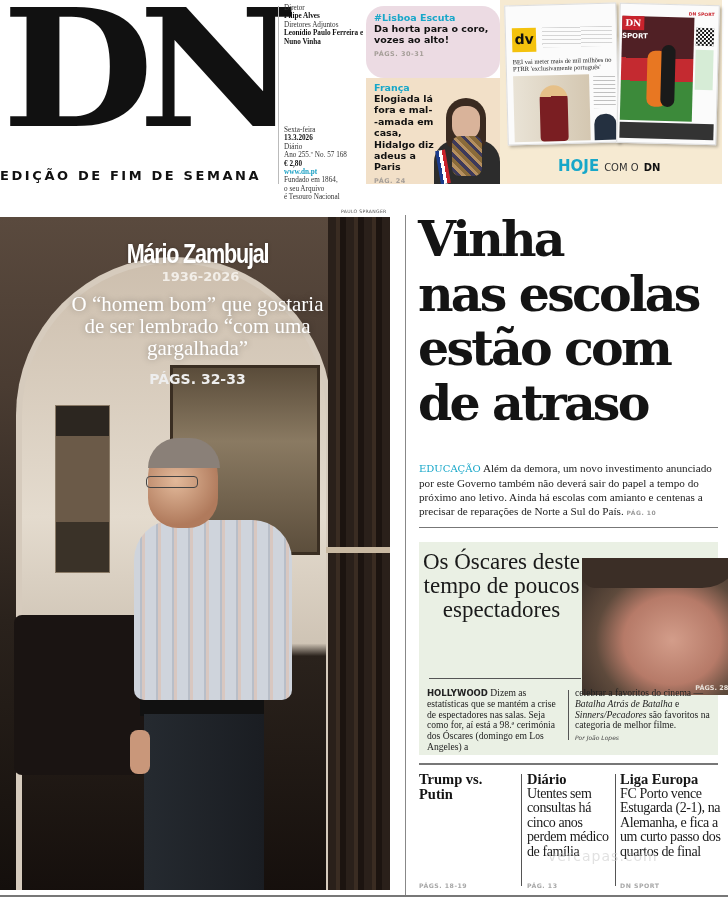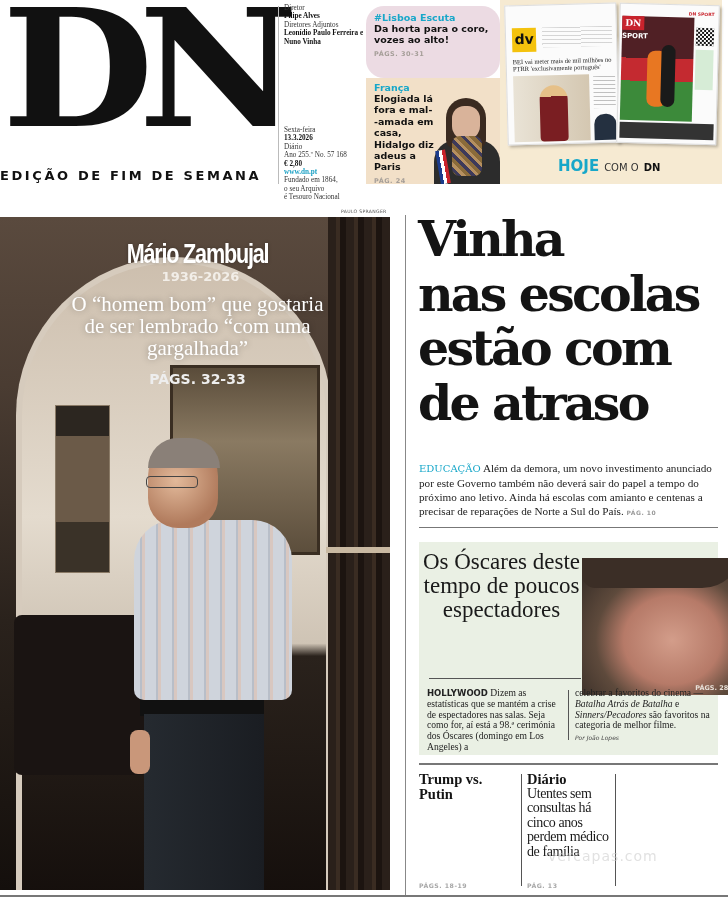--- a/index.html
+++ b/index.html
@@ -262,15 +262,20 @@
     <div class="bt">Trump vs. Putin</div>
     <div class="bp">PÁGS. 18-19</div>
   </div>
   <div class="bsep s1"></div>
   <div class="brief b2">
     <div class="bt">Diário</div>
     <div class="bb">Utentes sem consultas há cinco anos perdem médico de família</div>
     <div class="bp">PÁG. 13</div>
   </div>
   <div class="bsep s2"></div>
+  <div class="brief b3">
+    <div class="bt">Liga Europa</div>
+    <div class="bb">FC Porto vence Estugarda (2-1), na Alemanha, e fica a um curto passo dos quartos de final</div>
+    <div class="bp">DN SPORT</div>
+  </div>
 </section>
 <div class="watermark">vercapas.com</div>
 <div class="bottom-rule"></div>
 
 </body></html>

